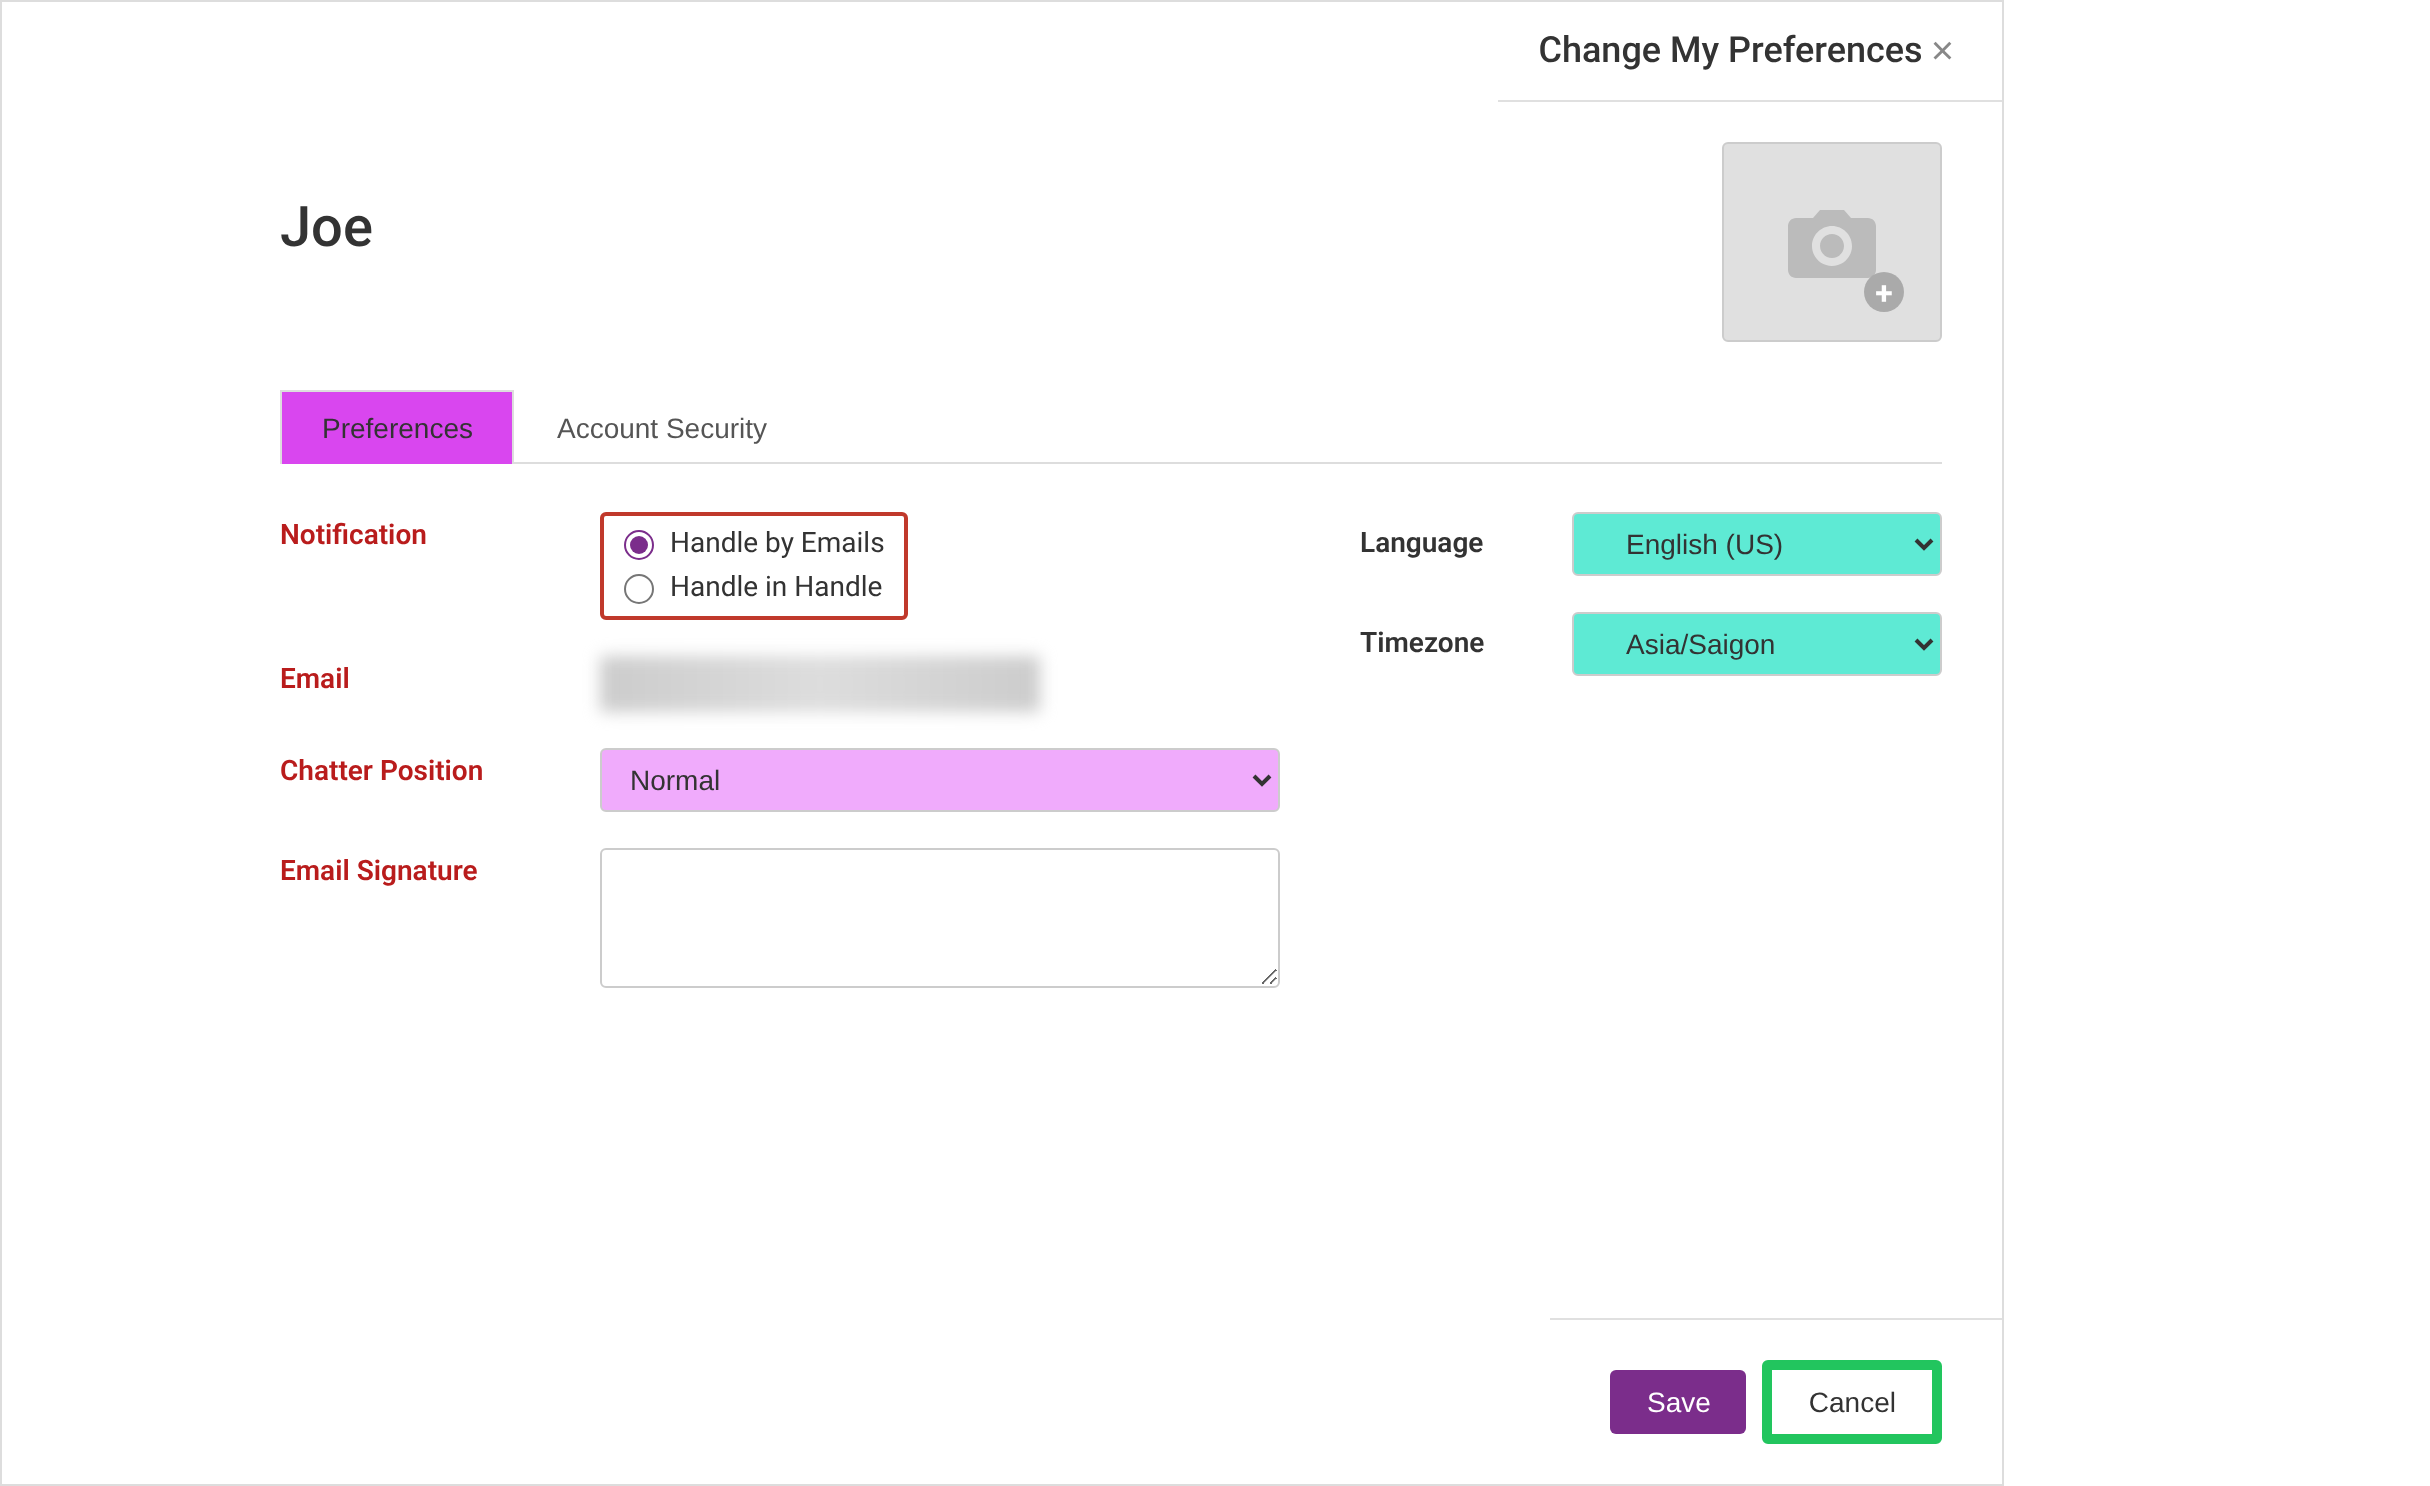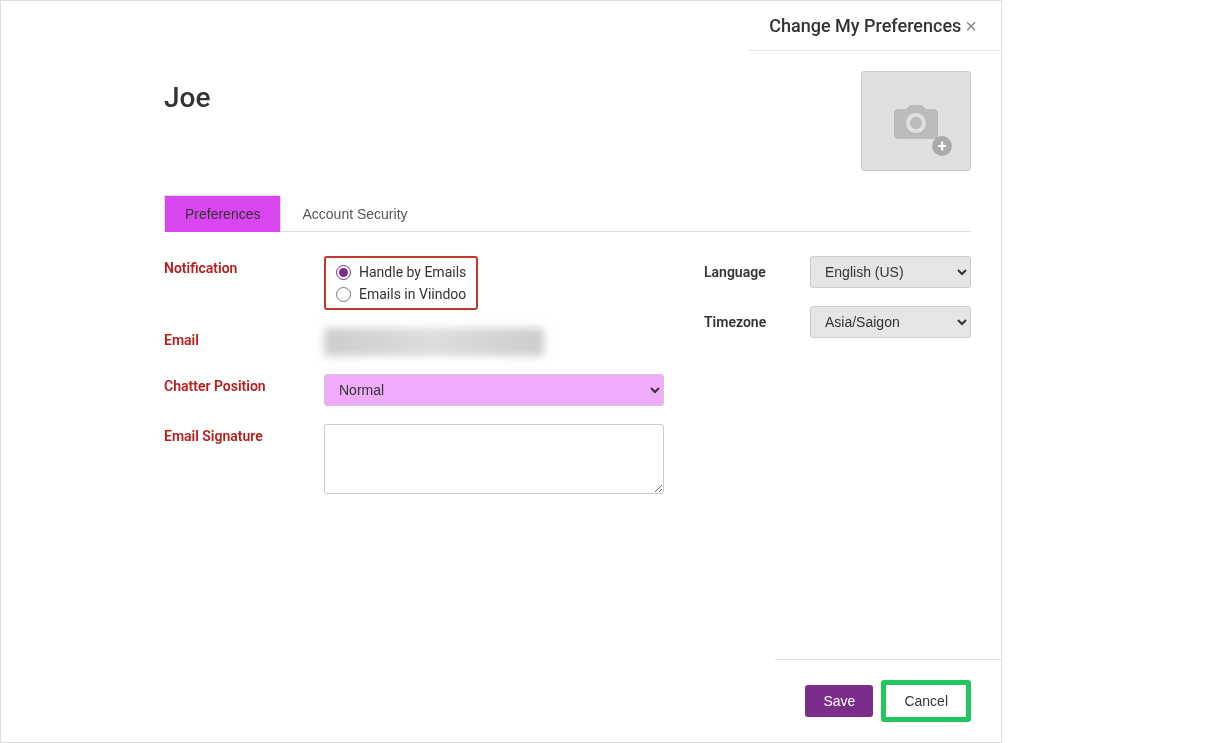--- a/index.html
+++ b/index.html
@@ -46,21 +46,21 @@
     .user-section {
       display: flex;
       align-items: flex-start;
       justify-content: space-between;
       margin-bottom: 24px;
     }
     .user-name {
       font-size: 28px;
       font-weight: 500;
       color: #333;
-      margin-top: 10px;
+      margin-top: 26px;
     }
     .avatar-upload {
       width: 110px;
       height: 100px;
       background: #e0e0e0;
       border: 1px solid #ccc;
       border-radius: 3px;
       display: flex;
       align-items: center;
       justify-content: center;
@@ -157,24 +157,24 @@
     }
     .email-blur {
       width: 220px;
       height: 28px;
       background: linear-gradient(to right, #ccc 0%, #ddd 50%, #ccc 100%);
       border-radius: 2px;
       filter: blur(4px);
     }
     select.form-select {
       width: 100%;
-      padding: 6px 10px;
+      padding: 6px 22px;
       border: 1px solid #ccc;
       border-radius: 3px;
-      background: #e5e5e5;
+      background: #5eead4;
       font-size: 14px;
       color: #333;
       appearance: auto;
       cursor: pointer;
     }
     .chatter-select {
       width: 340px;
       padding: 6px 10px;
       border: 1px solid #ccc;
       border-radius: 3px;
@@ -277,21 +277,21 @@
         <div class="form-row">
           <div class="form-label">Notification</div>
           <div class="form-field">
             <div class="notification-box">
               <label class="radio-option">
                 <input type="radio" name="notification" checked="" style="">
                 <span>Handle by Emails</span>
               </label>
               <label class="radio-option">
                 <input type="radio" name="notification" style="">
-                <span>Emails in Viindoo</span>
+                <span>Handle in Handle</span>
               </label>
             </div>
           </div>
         </div>
 
         <div class="form-row">
           <div class="form-label">Email</div>
           <div class="form-field">
             <div class="email-blur"></div>
           </div>

